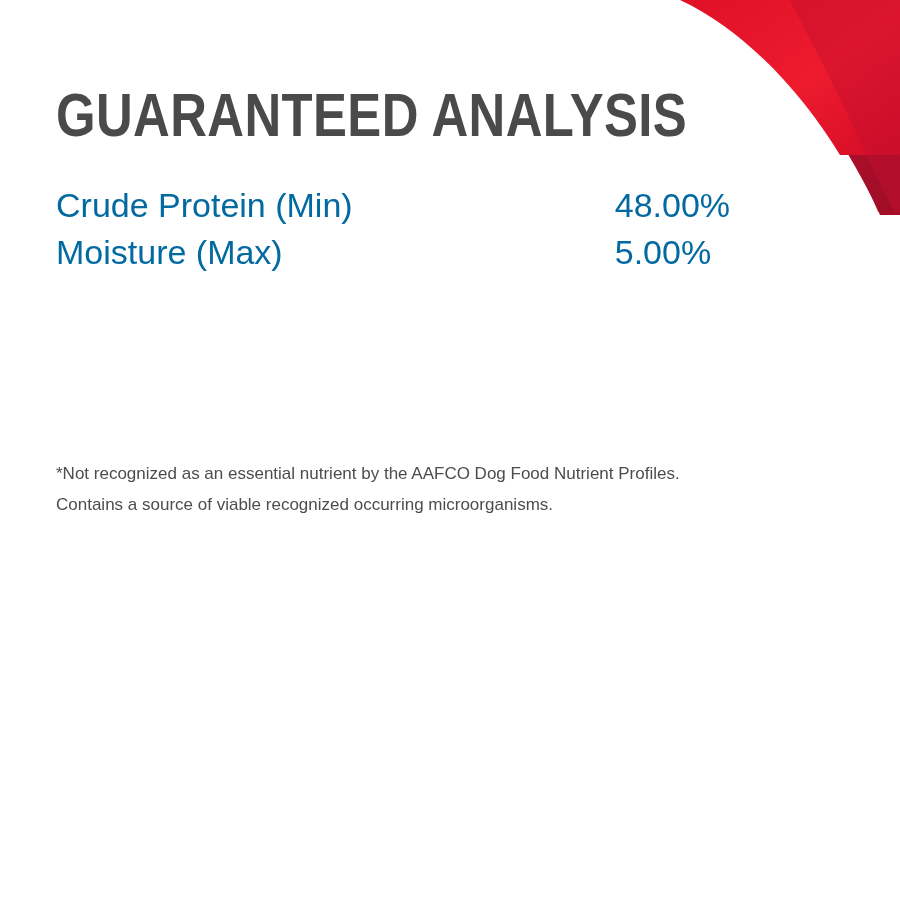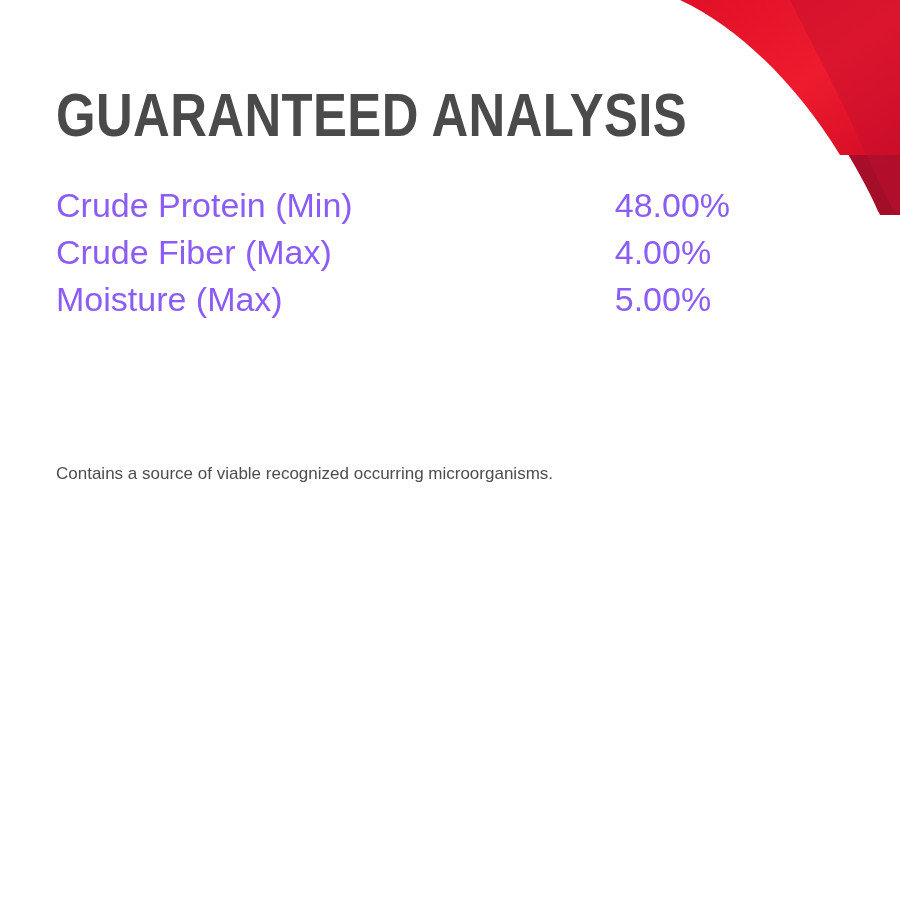--- a/index.html
+++ b/index.html
@@ -60,21 +60,21 @@
     height: 47px;
   }
   .nutrient-name,
   .nutrient-value {
     padding: 0;
     margin: 0;
     font-family: "Liberation Sans", sans-serif;
     font-weight: normal;
     font-size: 34px;
     line-height: 47px;
-    color: #8b5cf6;
+    color: #0369a1;
     white-space: nowrap;
     vertical-align: baseline;
   }
   .nutrient-name {
     text-align: left;
   }
   .nutrient-value {
     text-align: left;
   }
   .footnotes {
@@ -124,28 +124,25 @@
 
     <h1 class="page-title">GUARANTEED ANALYSIS</h1>
 
     <table class="analysis-table">
       <tbody>
         <tr>
           <td class="nutrient-name">Crude Protein (Min)</td>
           <td class="nutrient-value">48.00%</td>
         </tr>
         <tr>
-          <td class="nutrient-name">Crude Fiber (Max)</td>
-          <td class="nutrient-value">4.00%</td>
-        </tr>
-        <tr>
           <td class="nutrient-name">Moisture (Max)</td>
           <td class="nutrient-value">5.00%</td>
         </tr>
       </tbody>
     </table>
 
     <div class="footnotes">
+      <p class="footnote-line">*Not recognized as an essential nutrient by the AAFCO Dog Food Nutrient Profiles.</p>
       <p class="footnote-line">Contains a source of viable recognized occurring microorganisms.</p>
     </div>
 
   </div>
 </div>
 
 </body></html>

